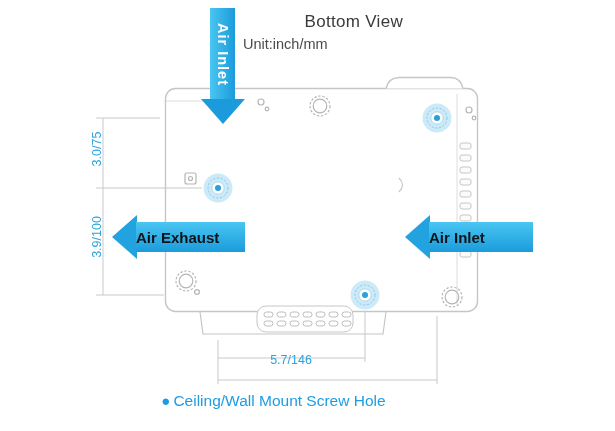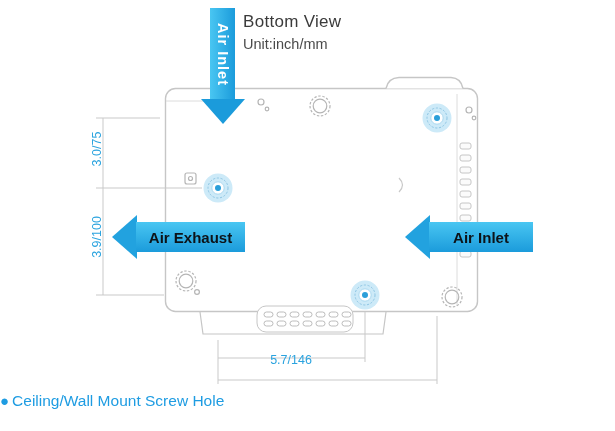--- a/index.html
+++ b/index.html
@@ -1,31 +1,31 @@
 <!DOCTYPE html>
 <html><head>
 <meta charset="utf-8">
 <style>
   html,body{margin:0;padding:0;background:#ffffff;}
   body{font-family:"Liberation Sans", sans-serif;}
   .stage{position:relative;width:615px;height:431px;background:#ffffff;overflow:hidden;}
   .abs{position:absolute;}
-  .title{left:243px;top:12px;width:160px;text-align:left;font-size:17px;color:#3b3b3b;letter-spacing:.3px;}
+  .title{left:243px;top:12px;width:160px;text-align:right;font-size:17px;color:#3b3b3b;letter-spacing:.3px;}
   .unit{left:243px;top:36px;width:160px;font-size:14.5px;color:#4a4a4a;}
   .dim{color:#2aa3df;font-size:12.5px;}
   .rotlabel{transform:rotate(-90deg);text-align:center;}
   .ctr{text-align:center;}
   
   .arrow-shaft-v{left:210px;top:8px;width:25px;height:92px;background:linear-gradient(90deg,#49c6f2,#1b9bdb);display:flex;align-items:center;justify-content:center;}
   .vtext{writing-mode:vertical-rl;color:#ffffff;font-size:14.5px;font-weight:700;letter-spacing:1px;white-space:nowrap;}
   .arrow-head-down{left:201px;top:99px;width:0;height:0;border-left:22px solid transparent;border-right:22px solid transparent;border-top:25px solid #1b9bdb;}
-  .arrow-shaft-h{height:30px;background:linear-gradient(180deg,#49c6f2,#1b9bdb);display:flex;align-items:center;justify-content:center;}
+  .arrow-shaft-h{height:30px;background:linear-gradient(180deg,#49c6f2,#1b9bdb);display:flex;align-items:center;justify-content:flex-start;}
   .arrow-head-left{width:0;height:0;border-top:22px solid transparent;border-bottom:22px solid transparent;border-right:25px solid #22a2df;}
   .atext{font-size:15px;font-weight:700;color:#0d1318;white-space:nowrap;}
-  .legend{left:0;top:392px;width:547px;text-align:left;font-size:15.5px;color:#1e9ce2;}
+  .legend{left:0;top:392px;width:547px;text-align:center;font-size:15.5px;color:#1e9ce2;}
   .legend .bullet{margin-right:3px;font-size:15px;}
 </style>
 </head>
 <body>
 
 <div class="stage">
 
   <svg class="abs" style="left:0;top:0;" width="615" height="431" viewBox="0 0 615 431">
 
     <g fill="#ffffff" stroke="#c6c6c6" stroke-width="1.4">

